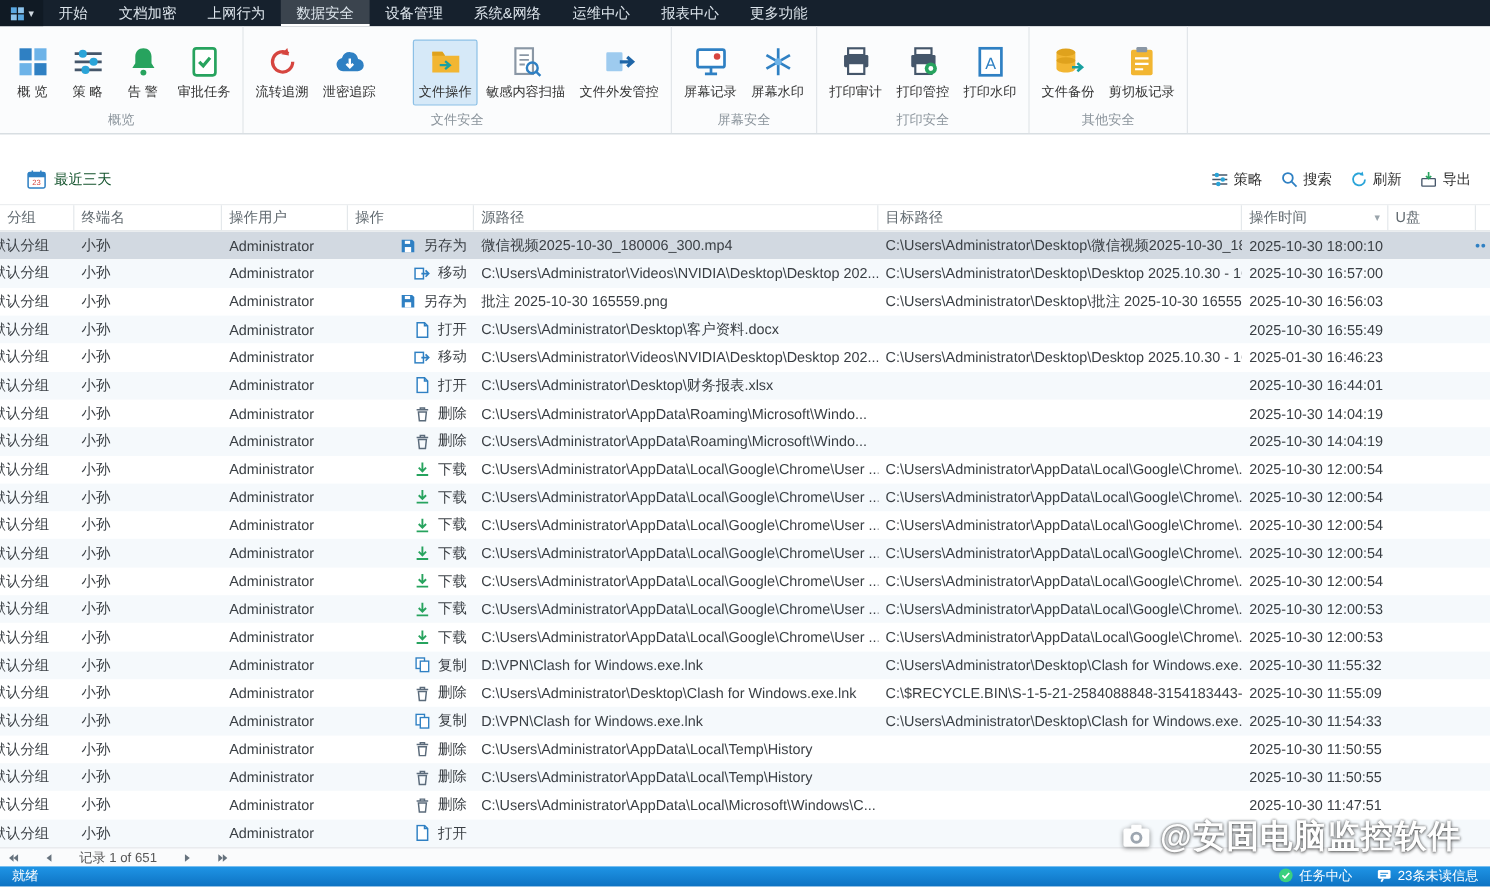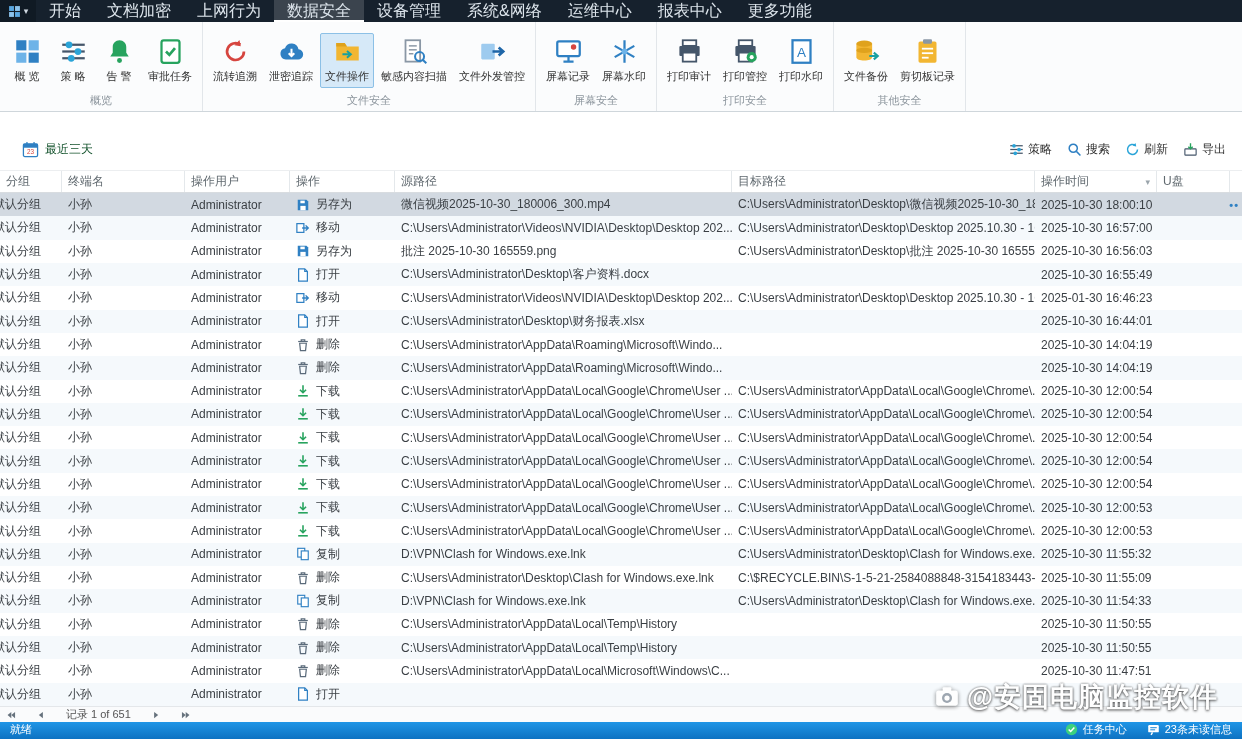--- a/index.html
+++ b/index.html
@@ -8,29 +8,29 @@
   .app{position:relative;width:1242px;height:739px;overflow:hidden;background:#fff;}
   .ic{display:inline-flex;align-items:center;justify-content:center;}
   .ic svg{width:100%;height:100%;display:block;}
 
   
   .menubar{position:absolute;top:0;left:0;right:0;height:22px;background:#16212d;display:flex;align-items:stretch;color:#dde5ec;}
   .appbtn{width:36px;display:flex;align-items:center;justify-content:center;gap:3px;background:#101a24;}
   .aic{width:13px;height:13px;}
   .caret{font-size:9px;color:#cfd8e0;}
   .menu-items{display:flex;align-items:stretch;}
-  .menu-item{padding:0 13px;display:flex;align-items:center;font-size:16px;white-space:nowrap;cursor:default;}
+  .menu-item{padding:0 13px;display:flex;align-items:center;font-size:12px;white-space:nowrap;cursor:default;}
   .menu-item.active{background:rgba(255,255,255,.16);box-shadow:inset 0 -2px 0 #ffffff;}
 
   
   .ribbon{position:absolute;top:22px;left:0;right:0;height:90px;background:#fbfcfd;border-bottom:1px solid #cfd6db;display:flex;}
   .rgroup{display:flex;flex-direction:column;border-right:1px solid #e2e6ea;}
   .ritems{flex:1;display:flex;align-items:center;padding:5px 5px 0;gap:2px;}
   .ritem{display:flex;flex-direction:column;align-items:center;gap:4px;padding:4px 4px 3px;border:1px solid transparent;border-radius:2px;min-width:44px;}
-  .ritem.active{background:#d6e9f8;border-color:#8cc0e6;}
+  .ritem.active{background:#d6e9f8;border-color:#8cc0e6;margin-left:24px;}
   .ric{width:27px;height:27px;}
   .rlabel{font-size:11px;color:#333;white-space:nowrap;}
   .glabel{height:18px;line-height:15px;text-align:center;font-size:11px;color:#8b949c;}
 
   
   .toolbar{position:absolute;top:113px;left:0;right:0;height:57px;background:#fff;display:flex;align-items:center;padding:16px 16px 0 22px;}
   .date-btn{display:flex;align-items:center;gap:6px;font-size:12px;color:#14532d;}
   .cal{width:17px;height:17px;}
   .toolbar-right{margin-left:auto;display:flex;gap:15px;}
   .tact{display:flex;align-items:center;gap:4px;color:#333;white-space:nowrap;}
@@ -40,21 +40,21 @@
   .cols{display:grid;grid-template-columns:62px 123px 105px 105px 337px 303px 122px 73px 1fr;}
   .grid-header{position:absolute;top:170px;left:0;right:0;height:23px;background:#fff;border-top:1px solid #eceef0;border-bottom:1px solid #d8dce0;color:#60696f;}
   .hcell{display:flex;align-items:center;padding:0 6px;border-right:1px solid #e4e8eb;white-space:nowrap;overflow:hidden;}
   .funnel{margin-left:auto;font-size:9px;color:#9aa4ab;}
   .grid-body{position:absolute;top:193px;left:0;right:0;height:513px;overflow:hidden;background:#fff;}
   .row{height:23.32px;align-items:center;position:relative;}
   .row.alt{background:#f5f9fc;}
   .row.selected{background:#d2d9e1;}
   .cell{padding:0 6px;white-space:nowrap;overflow:hidden;font-size:12px;color:#3a3f44;height:100%;display:flex;align-items:center;}
   .c-group .clip{display:inline-block;margin-left:-13px;white-space:nowrap;}
-  .c-op{gap:6px;}
+  .c-op{gap:6px;justify-content:flex-end;}
   .opic{width:14px;height:14px;flex:none;}
   .more{position:absolute;right:3px;top:0;height:100%;display:flex;align-items:center;color:#2f80c3;font-weight:bold;font-size:11px;letter-spacing:1px;}
 
   
   .pager{position:absolute;top:706px;left:0;right:0;height:16px;background:#fafbfc;border-top:1px solid #e4e7ea;display:flex;align-items:center;gap:20px;padding:0 6px;font-size:11px;color:#555;}
   .pic{width:10px;height:10px;}
   .rec{white-space:nowrap;}
 
   
   .statusbar{position:absolute;top:722px;left:0;right:0;height:17px;background:linear-gradient(#1f95e6,#0d72c2);color:#fff;display:flex;align-items:flex-start;font-size:11px;padding:0 10px;}

